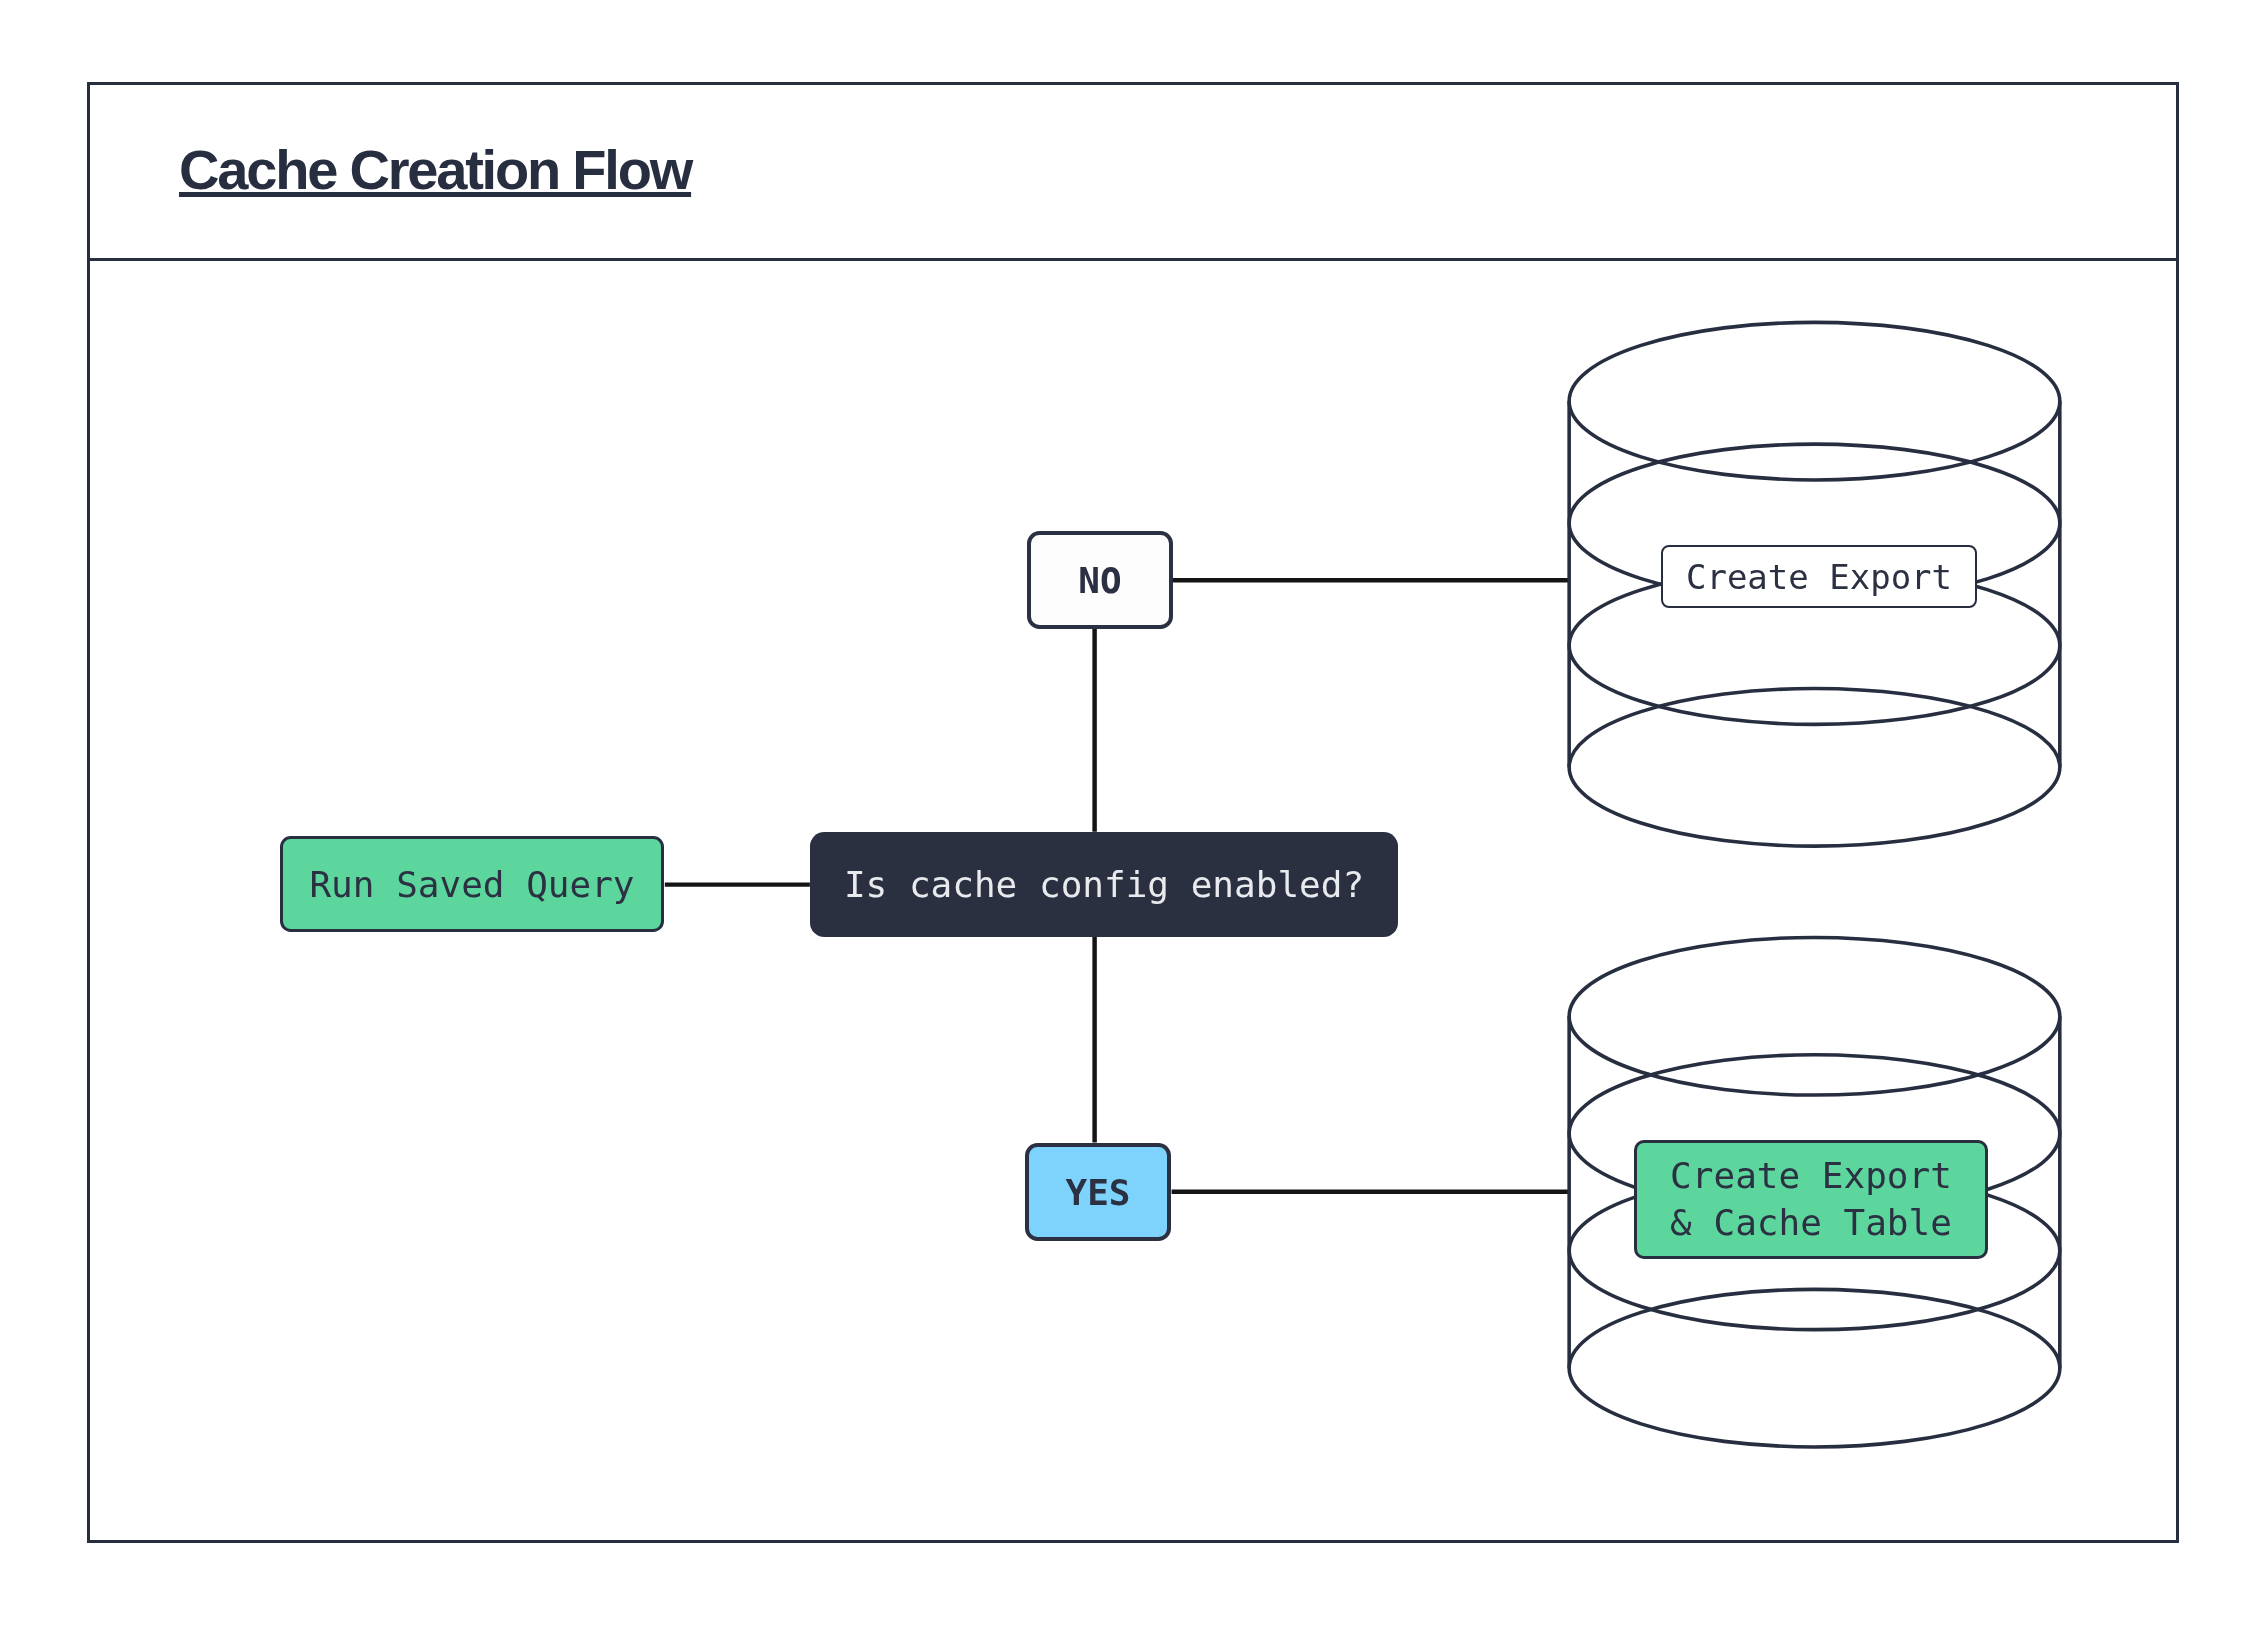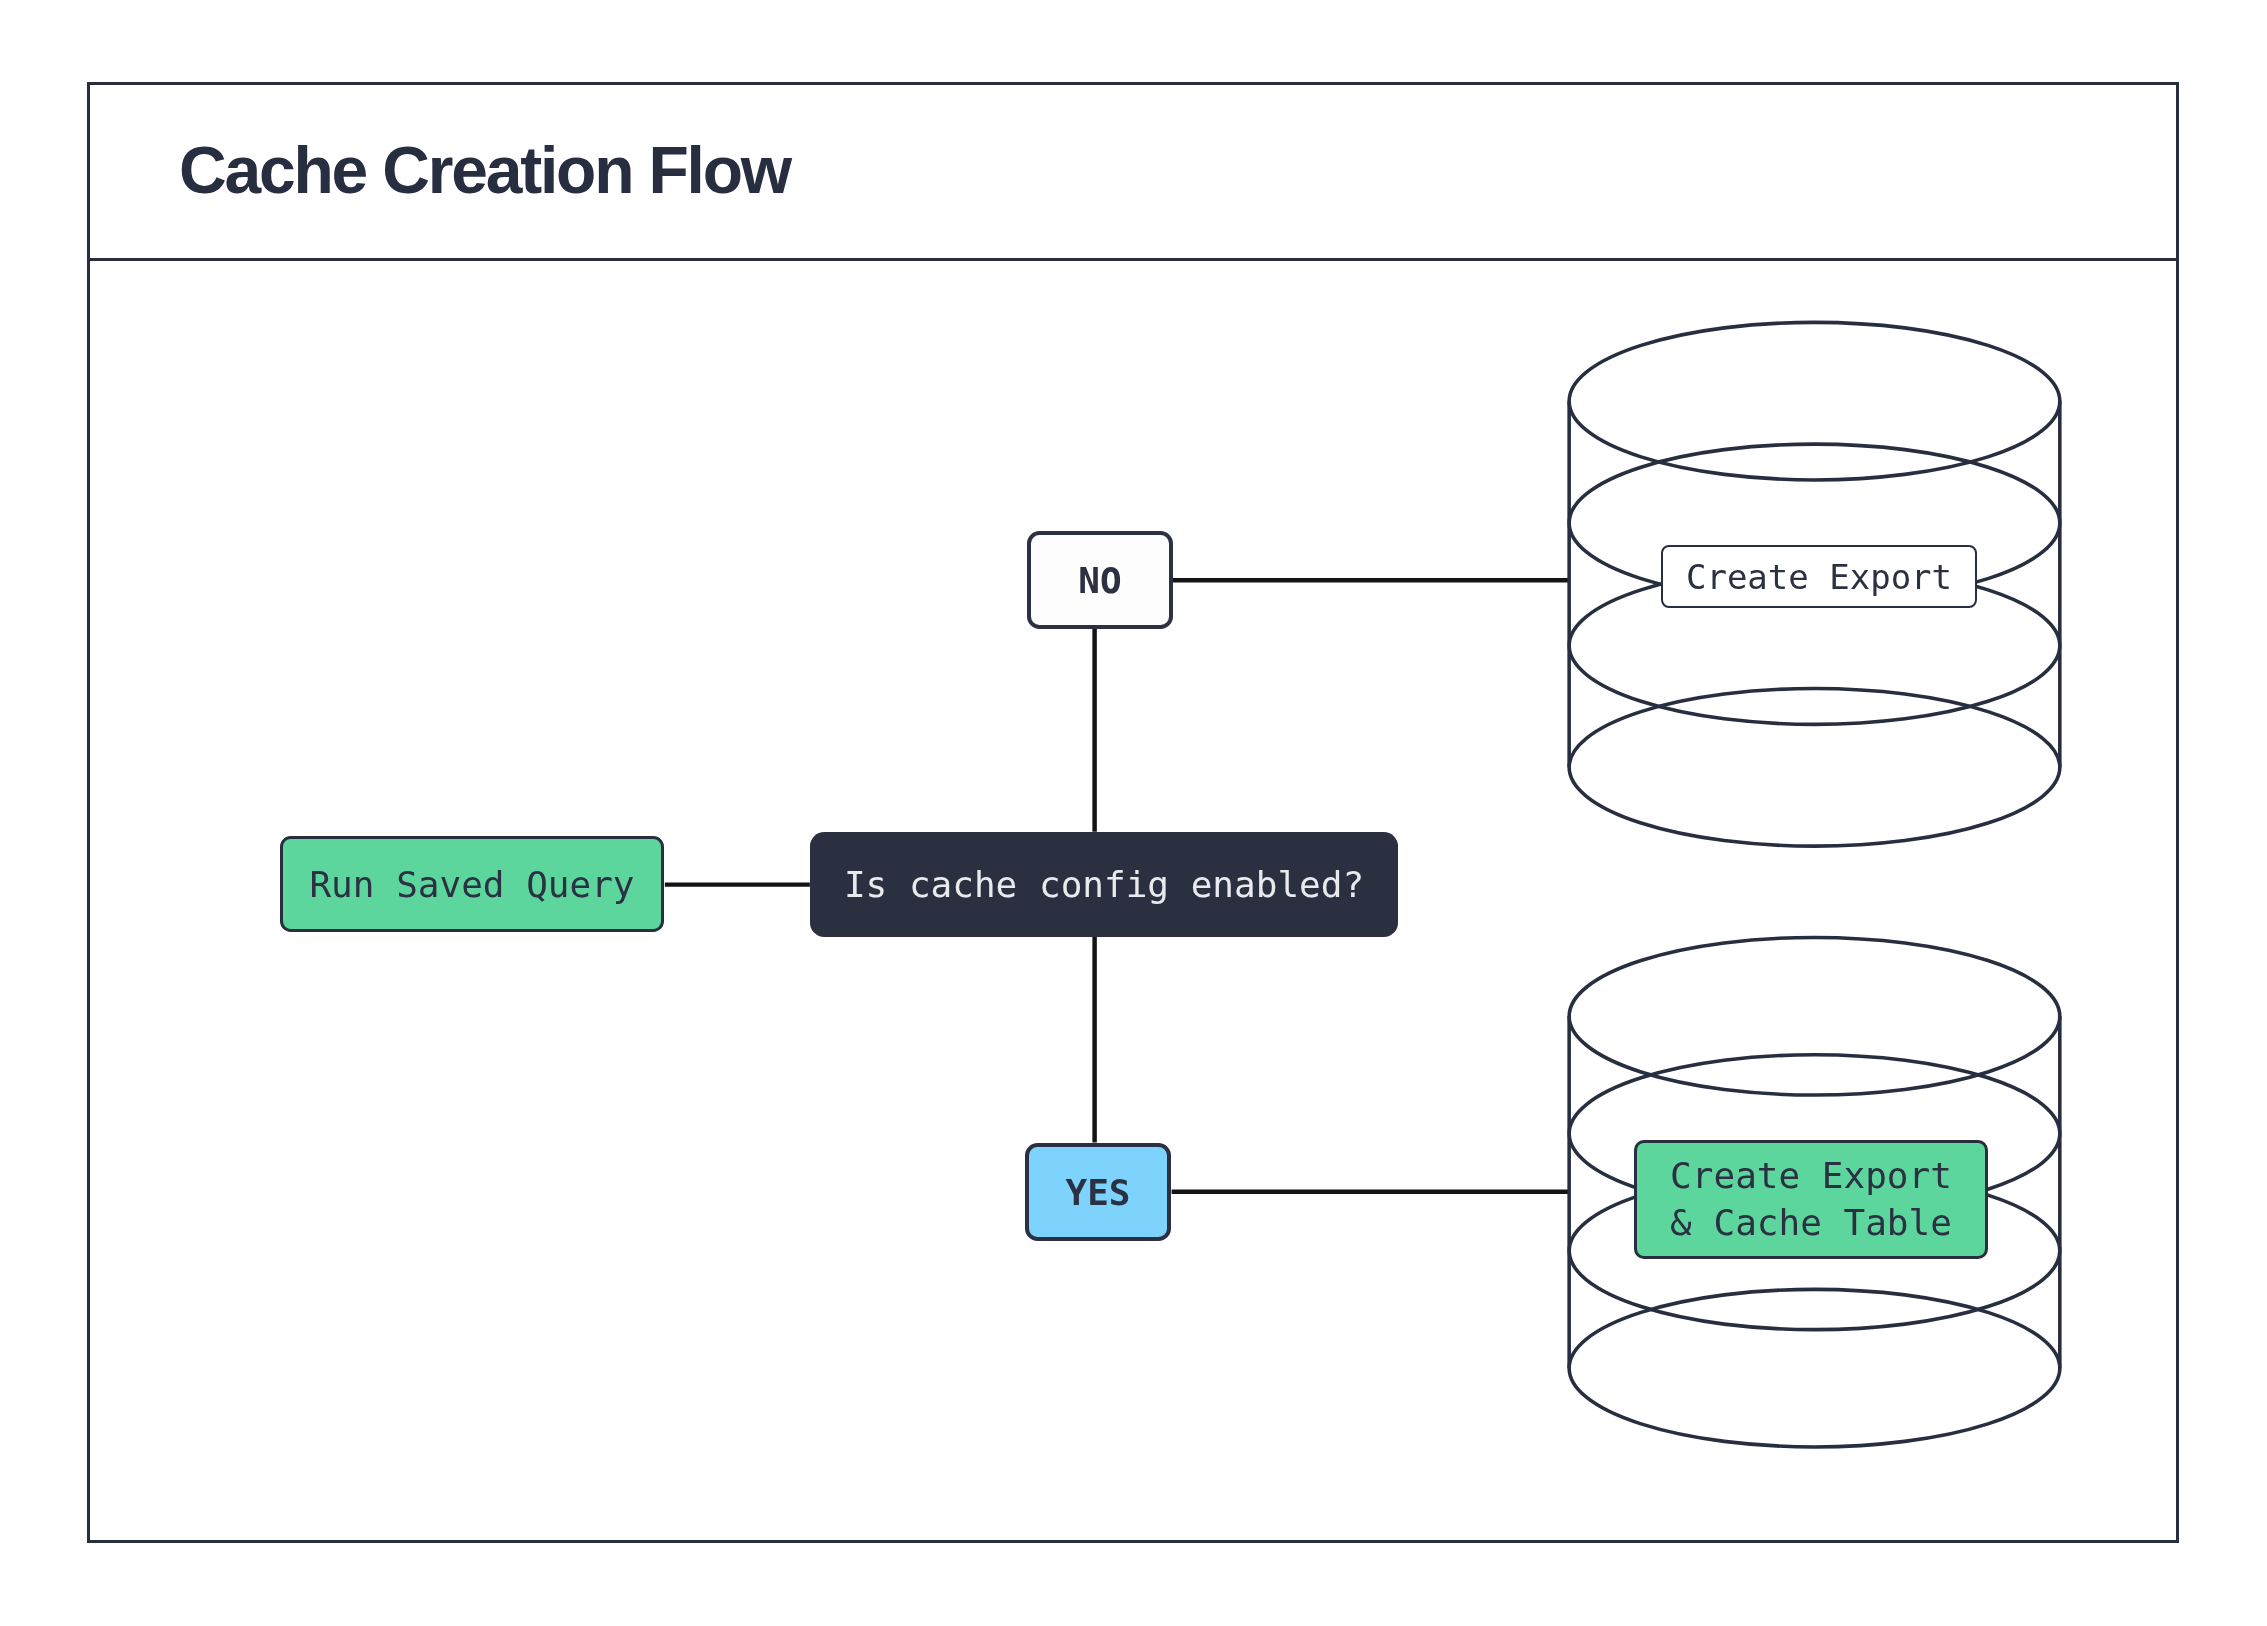--- a/index.html
+++ b/index.html
@@ -38,25 +38,26 @@
     top: 82px;
     width: 2092px;
     height: 179px;
     border-bottom: 3.6px solid #272e40;
     box-sizing: border-box;
     display: flex;
     align-items: center;
   }
   .page-title {
     margin: 0 0 0 92px;
-    font-size: 66px;
+    font-size: 56px;
     font-weight: bold;
     letter-spacing: -2.2px;
     color: #272e40;
     line-height: 1;
+    text-decoration: underline;
   }
   .node {
     position: absolute;
     box-sizing: border-box;
     display: flex;
     align-items: center;
     justify-content: center;
     font-family: "DejaVu Sans Mono", monospace;
     text-align: center;
   }

